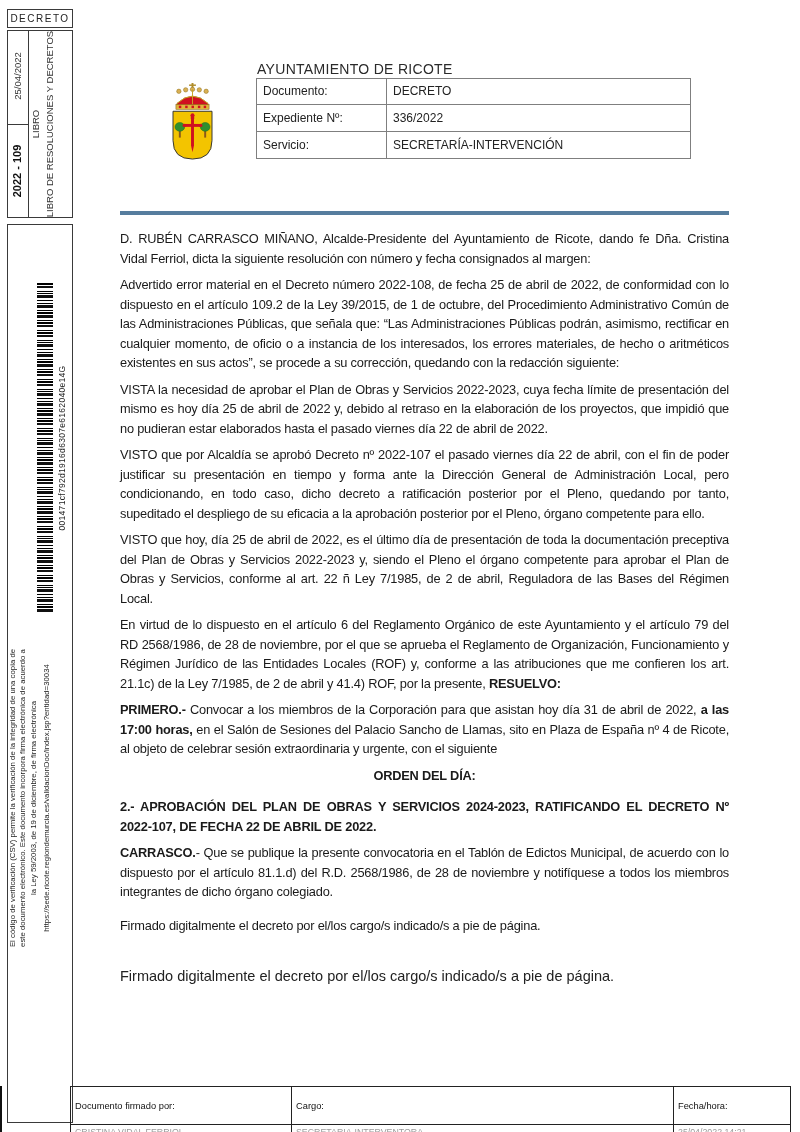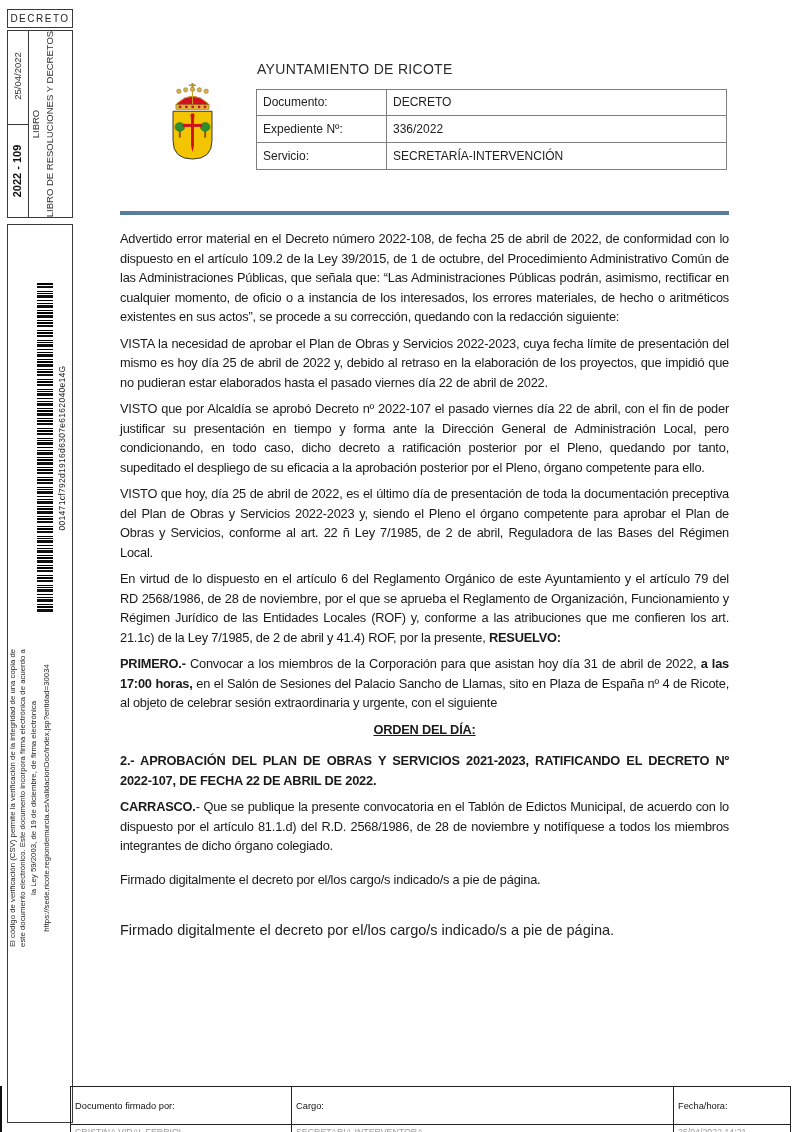--- a/index.html
+++ b/index.html
@@ -25,32 +25,32 @@
   .barcode{position:absolute;left:37px;top:283px;width:16px;height:330px;
     background:repeating-linear-gradient(to bottom,
       #000 0px,#000 1.6px,#fff 1.6px,#fff 2.6px,
       #111 2.6px,#111 5.2px,#fff 5.2px,#fff 7.6px,
       #000 7.6px,#000 8.6px,#fff 8.6px,#fff 9.8px);}
   .corner-line{position:absolute;left:0;top:1086px;width:2px;height:46px;background:#111;}
 
   
   .title{position:absolute;left:257px;top:61px;font-size:14px;letter-spacing:.3px;color:#2a2a2a;}
   .coat{position:absolute;left:168px;top:83px;width:49px;height:78px;}
-  table.info{position:absolute;left:256px;top:89px;width:471px;border-collapse:collapse;table-layout:fixed;}
+  table.info{position:absolute;left:256px;top:78px;width:435px;border-collapse:collapse;table-layout:fixed;}
   table.info td{border:1px solid #7f7f7f;font-size:12px;color:#222;padding:2px 6px;vertical-align:middle;line-height:15px;}
   table.info td.lbl{width:117px;}
   .accent-line{position:absolute;left:120px;top:211px;width:609px;height:3.5px;background:#567d9e;}
 
   
   .main{position:absolute;left:120px;top:229px;width:609px;font-size:12.8px;letter-spacing:-.2px;
         line-height:19.5px;color:#1a1a1a;}
   .main p{margin:0 0 7px;text-align:justify;}
   .main p.center{text-align:center;}
   b{font-weight:bold;}
-  .orden{font-weight:bold;text-decoration:underline;margin:1px 0 12px !important;}
+  .orden{font-weight:bold;margin:1px 0 12px !important;}
   .item{font-weight:bold;}
   .firmado1{margin-top:14px !important;text-align:left !important;}
   .firmado2{margin-top:32px !important;font-size:14.5px;letter-spacing:0;text-align:left !important;color:#222;}
 
   
   table.sig{position:absolute;left:70px;top:1086px;width:693px;border-collapse:collapse;table-layout:fixed;}
   table.sig thead td{border:1.5px solid #222;font-size:9.3px;color:#111;padding:12px 4px;height:13px;}
   table.sig tbody td{border-left:1.5px solid #222;border-right:1.5px solid #222;
                      font-size:8.8px;color:#9a9a9a;padding:0 4px;height:13.5px;}
   table.sig tbody tr:last-child td{border-bottom:1.5px solid #222;}
@@ -138,28 +138,29 @@
       <tr>
         <td class="lbl" style="height:22px">Servicio:</td>
         <td>SECRETARÍA-INTERVENCIÓN</td>
       </tr>
     </tbody>
   </table>
 
   <div class="accent-line"></div>
 
   <div class="main">
+    <p>D. RUBÉN CARRASCO MIÑANO, Alcalde-Presidente del Ayuntamiento de Ricote, dando fe Dña. Cristina Vidal Ferriol, dicta la siguiente resolución con número y fecha consignados al margen:</p>
     <p>Advertido error material en el Decreto número 2022-108, de fecha 25 de abril de 2022, de conformidad con lo dispuesto en el artículo 109.2 de la Ley 39/2015, de 1 de octubre, del Procedimiento Administrativo Común de las Administraciones Públicas, que señala que: “Las Administraciones Públicas podrán, asimismo, rectificar en cualquier momento, de oficio o a instancia de los interesados, los errores materiales, de hecho o aritméticos existentes en sus actos”, se procede a su corrección, quedando con la redacción siguiente:</p>
     <p>VISTA la necesidad de aprobar el Plan de Obras y Servicios 2022-2023, cuya fecha límite de presentación del mismo es hoy día 25 de abril de 2022 y, debido al retraso en la elaboración de los proyectos, que impidió que no pudieran estar elaborados hasta el pasado viernes día 22 de abril de 2022.</p>
     <p>VISTO que por Alcaldía se aprobó Decreto nº 2022-107 el pasado viernes día 22 de abril, con el fin de poder justificar su presentación en tiempo y forma ante la Dirección General de Administración Local, pero condicionando, en todo caso, dicho decreto a ratificación posterior por el Pleno, quedando por tanto, supeditado el despliego de su eficacia a la aprobación posterior por el Pleno, órgano competente para ello.</p>
     <p>VISTO que hoy, día 25 de abril de 2022, es el último día de presentación de toda la documentación preceptiva del Plan de Obras y Servicios 2022-2023 y, siendo el Pleno el órgano competente para aprobar el Plan de Obras y Servicios, conforme al art. 22 ñ Ley 7/1985, de 2 de abril, Reguladora de las Bases del Régimen Local.</p>
     <p><span>En virtud de lo dispuesto en el artículo 6 del Reglamento Orgánico de este Ayuntamiento y el artículo 79 del RD 2568/1986, de 28 de noviembre, por el que se aprueba el Reglamento de Organización, Funcionamiento y Régimen Jurídico de las Entidades Locales (ROF) y, conforme a las atribuciones que me confieren los art. 21.1c) de la Ley 7/1985, de 2 de abril y 41.4) ROF, por la presente, </span><b>RESUELVO:</b></p>
     <p><b>PRIMERO.-</b><span> Convocar a los miembros de la Corporación para que asistan hoy día 31 de abril de 2022, </span><b>a las 17:00 horas,</b><span> en el Salón de Sesiones del Palacio Sancho de Llamas, sito en Plaza de España nº 4 de Ricote, al objeto de celebrar sesión extraordinaria y urgente, con el siguiente</span></p>
     <p class="center orden">ORDEN DEL DÍA:</p>
-    <p class="item">2.- APROBACIÓN DEL PLAN DE OBRAS Y SERVICIOS 2021-2023, RATIFICANDO EL DECRETO Nº 2022-107, DE FECHA 22 DE ABRIL DE 2022.</p>
+    <p class="item">2.- APROBACIÓN DEL PLAN DE OBRAS Y SERVICIOS 2024-2023, RATIFICANDO EL DECRETO Nº 2022-107, DE FECHA 22 DE ABRIL DE 2022.</p>
     <p><b>CARRASCO.</b><span>- Que se publique la presente convocatoria en el Tablón de Edictos Municipal, de acuerdo con lo dispuesto por el artículo 81.1.d) del R.D. 2568/1986, de 28 de noviembre y notifíquese a todos los miembros integrantes de dicho órgano colegiado.</span></p>
     <p class="firmado1">Firmado digitalmente el decreto por el/los cargo/s indicado/s a pie de página.</p>
     <p class="firmado2">Firmado digitalmente el decreto por el/los cargo/s indicado/s a pie de página.</p>
   </div>
 
   <table class="sig">
     <thead>
       <tr>
         <td class="c1">Documento firmado por:</td>
         <td class="c2">Cargo:</td>

